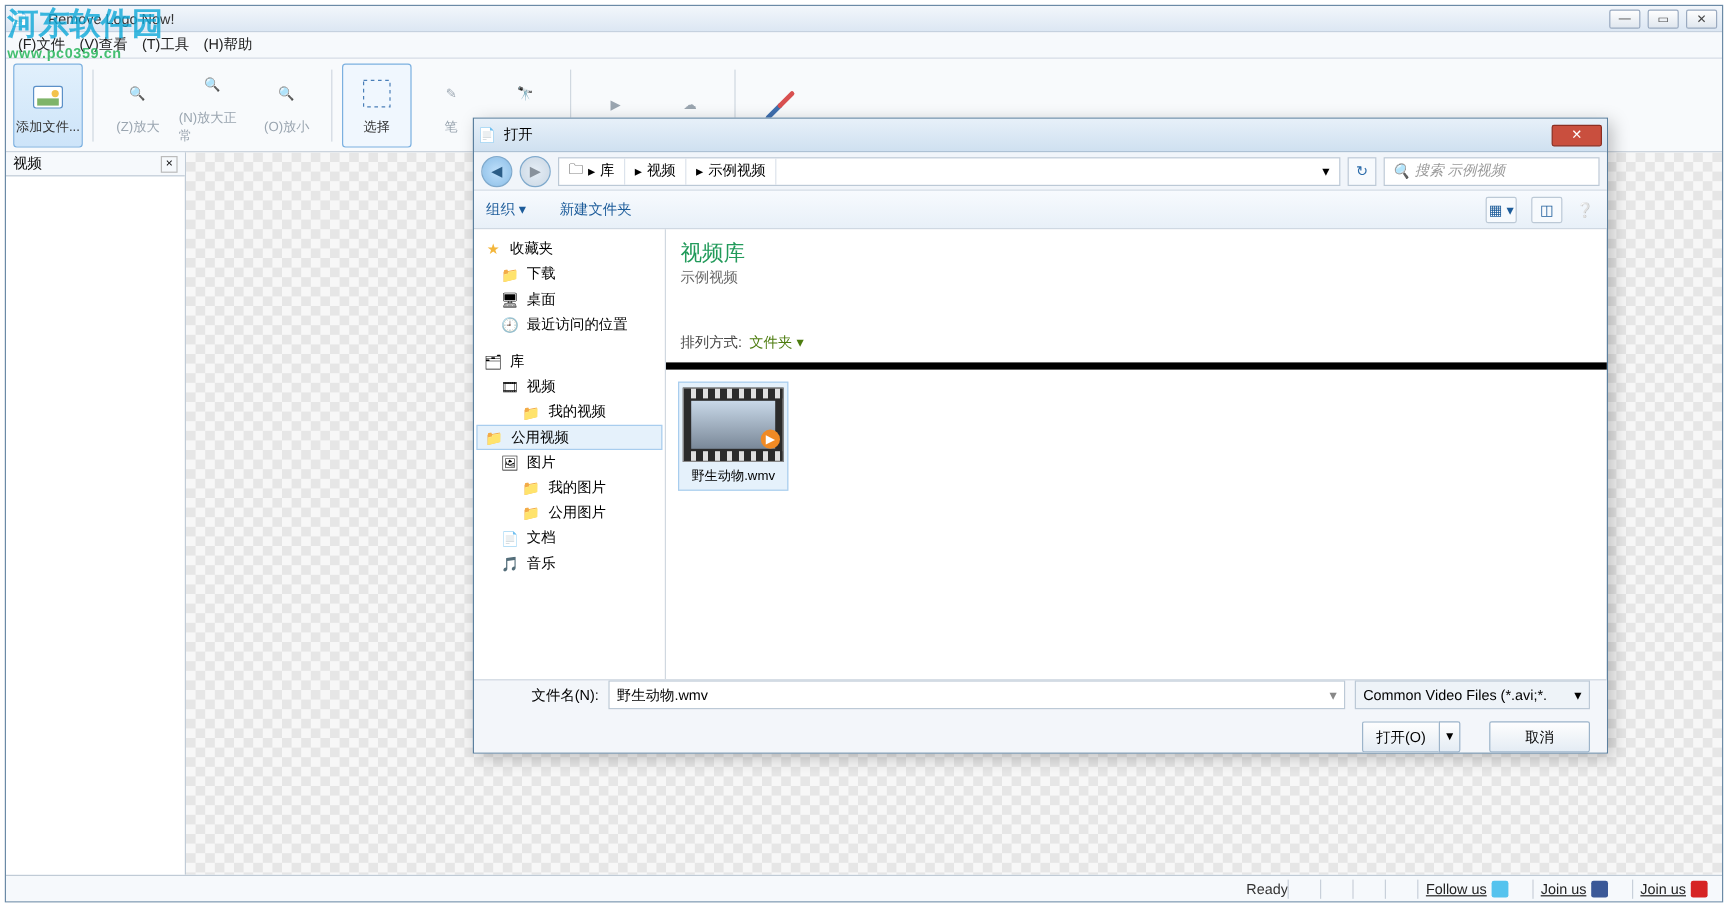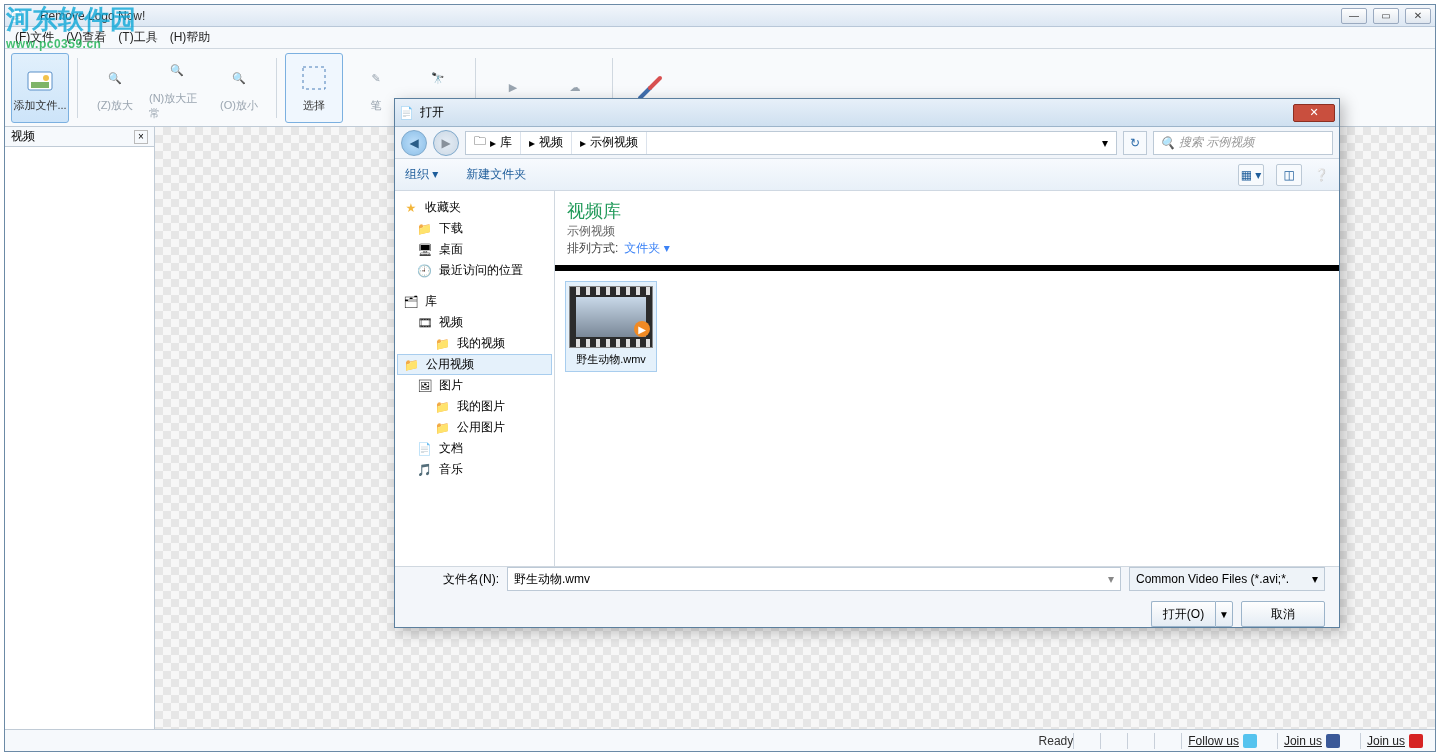--- a/index.html
+++ b/index.html
@@ -69,36 +69,36 @@
 .tree-indent2 { padding-left:40px; }
 .tree-gap { height:10px; }
 .ticon { width:16px; height:16px; display:inline-flex; align-items:center; justify-content:center; }
 .ticon.star { color:#f3b63b; }
 
 .content { flex:1; display:flex; flex-direction:column; }
 .content-head { padding:8px 12px 4px; border-bottom:6px solid #000000; display:flex; justify-content:flex-start;flex-direction:column; }
 .lib-title { font-size:18px; color:#219a5a; }
 .lib-sub { font-size:12px; color:#666; }
 .sort-row { font-size:12px; color:#444; display:flex; gap:6px; align-items:end; padding-bottom:4px;}
-.sort-link { color:#3b82f6; }
+.sort-link { color:#4d7c0f;margin-top:37px; }
 .files { flex:1; padding:10px; display:flex; gap:16px; align-content:flex-start; flex-wrap:wrap; }
 .file-item { width:92px; display:flex; flex-direction:column; align-items:center; gap:4px; padding:4px; border:1px solid #a8cdee; background:#e5f1fb; }
 .thumb { width:84px; height:62px; background:#2b2b2b; border:1px solid #888; position:relative; display:flex; align-items:center; justify-content:center; }
 .film-strip { position:absolute; top:0; left:0; right:0; height:8px; background:repeating-linear-gradient(90deg,#2b2b2b 0 6px,#e0e0e0 6px 10px); }
 .film-strip.btm { top:auto; bottom:0; }
 .thumb-img { width:70px; height:40px; background:linear-gradient(#c8d8e8,#7a8898); }
 .play-badge { position:absolute; right:2px; bottom:10px; width:16px; height:16px; border-radius:50%; background:#f08a24; color:#fff; font-size:10px; display:flex; align-items:center; justify-content:center; }
 .fname { font-size:11px; text-align:center; }
 
 .dlg-footer { border-top:1px solid #d0d8e0; padding:0 14px; display:flex; flex-direction:column; gap:10px; background:#f3f6fa; }
 .fn-row { display:flex; align-items:center; gap:8px; }
 .fn-label { font-size:12px; width:90px; text-align:right; }
 .fn-input { flex:1; height:24px; border:1px solid #bcc9d6; background:#fff; font-size:12px; padding:0 6px; display:flex; align-items:center; }
 .fn-type { width:196px; height:24px; border:1px solid #bcc9d6; background:#eef3f8; font-size:12px; padding:0 6px; display:flex; align-items:center; justify-content:space-between; }
-.btn-row { display:flex; justify-content:flex-end; gap:8px;align-items:flex-end; }
+.btn-row { display:flex; justify-content:flex-end; gap:24px;align-items:flex-end; }
 .push-btn { height:26px; min-width:84px; border:1px solid #9cb4ca; background:linear-gradient(#fefefe,#e4ecf4); font-size:12px; display:flex; align-items:center; justify-content:center; border-radius:2px; }
 .push-btn.split { min-width:64px; border-right:none; border-radius:2px 0 0 2px; }
 .split-dd { width:18px; height:26px; border:1px solid #9cb4ca; background:linear-gradient(#fefefe,#e4ecf4); font-size:10px; display:flex; align-items:center; justify-content:center; border-radius:0 2px 2px 0; }
 </style>
 </head>
 <body>
 
 <div class="app-window">
   <div class="app-titlebar">
     <span>📄</span>

